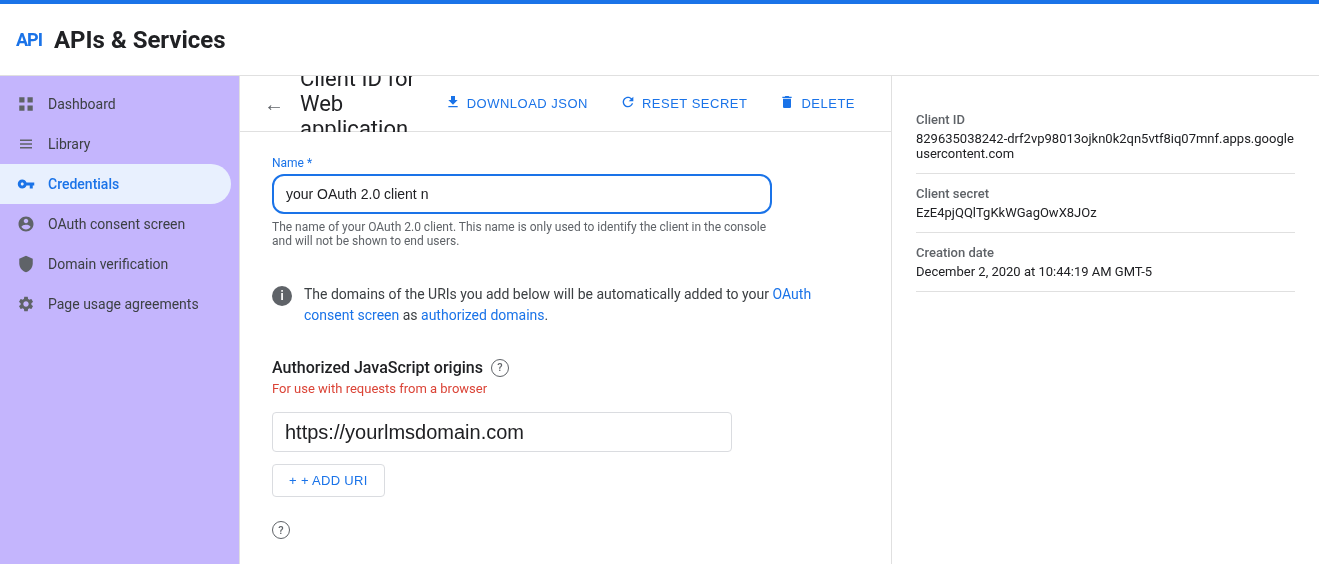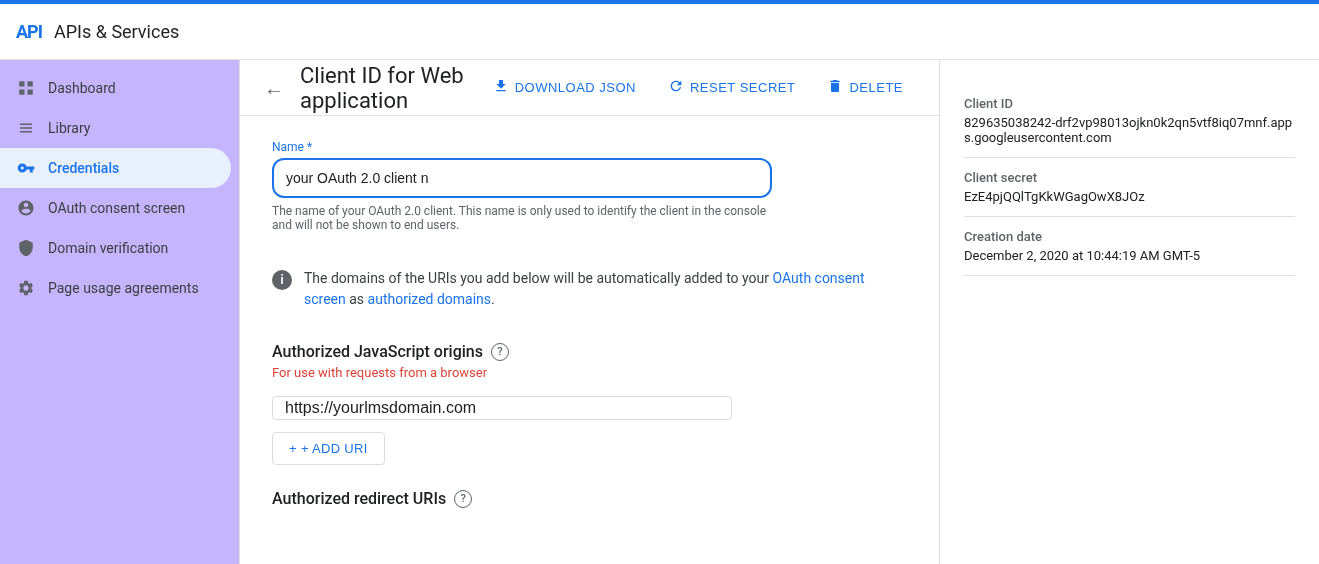--- a/index.html
+++ b/index.html
@@ -5,42 +5,42 @@
     * { box-sizing: border-box; margin: 0; padding: 0; }
     body { font-family: 'Roboto', Arial, sans-serif; font-size: 14px; color: #202124; background: #fff; display: flex; flex-direction: column; height: 564px; overflow: hidden; }
 
     .top-bar {
       height: 4px;
       background: #1a73e8;
       width: 100%;
     }
 
     .app-header {
-      height: 56px;
+      height: 72px;
       display: flex;
       align-items: center;
       padding: 12px 16px;
       border-bottom: 1px solid #e0e0e0;
       background: #fff;
       flex-shrink: 0;
       text-align: center;
     }
 
     .api-logo {
       font-size: 18px;
       font-weight: 700;
       color: #1a73e8;
       margin-right: 12px;
       letter-spacing: -1px;
     }
 
     .app-title {
-      font-size: 18px;
-      color: #202124;
-      font-weight: 400;
+      font-size: 24px;
+      color: #202124;
+      font-weight: 700;
     }
 
     .main-layout {
       display: flex;
       flex: 1;
       overflow: hidden;
     }
 
     .sidebar {
       width: 240px;
@@ -245,25 +245,25 @@
       color: #3c4043;
       margin-bottom: 6px;
     }
 
     .uri-required {
       color: #202124;
     }
 
     .uri-input {
       width: 460px;
-      height: 24px;
+      height: 40px;
       border: 1px solid #dadce0;
       border-radius: 4px;
       padding: 8px 12px;
-      font-size: 16px;
+      font-size: 20px;
       outline: none;
       color: #202124;
       display: block;
     }
 
     .add-uri-btn {
       display: flex;
       align-items: center;
       gap: 4px;
       padding: 8px 16px;
@@ -303,21 +303,21 @@
     }
 
     .left-panel {
       display: flex;
       flex-direction: column;
       flex: 1;
       overflow: hidden;
     }
 
     .right-panel-wrapper {
-      width: 380px;
+      width: 428px;
       border-left: 1px solid #e0e0e0;
       padding: 24px;
       flex-shrink: 0;
       overflow-y: auto;
     }
 
     .redirect-section {
       margin-top: 24px;
     }
   </style>
@@ -442,21 +442,20 @@
 
           <input type="text" class="uri-input" value="https://yourlmsdomain.com" style="">
 
           <button class="add-uri-btn">
             <span>+</span>
             <span>+ ADD URI</span>
           </button>
 
           <div class="redirect-section">
             <div class="section-title">
-              <span>Authorized redirect URIs</span>
               <span class="help-icon">?</span>
             </div>
           </div>
         </div>
       </div>
     </div>
 
     <div class="right-panel-wrapper">
       <div class="info-row">
         <div class="info-row-label">Client ID</div>

